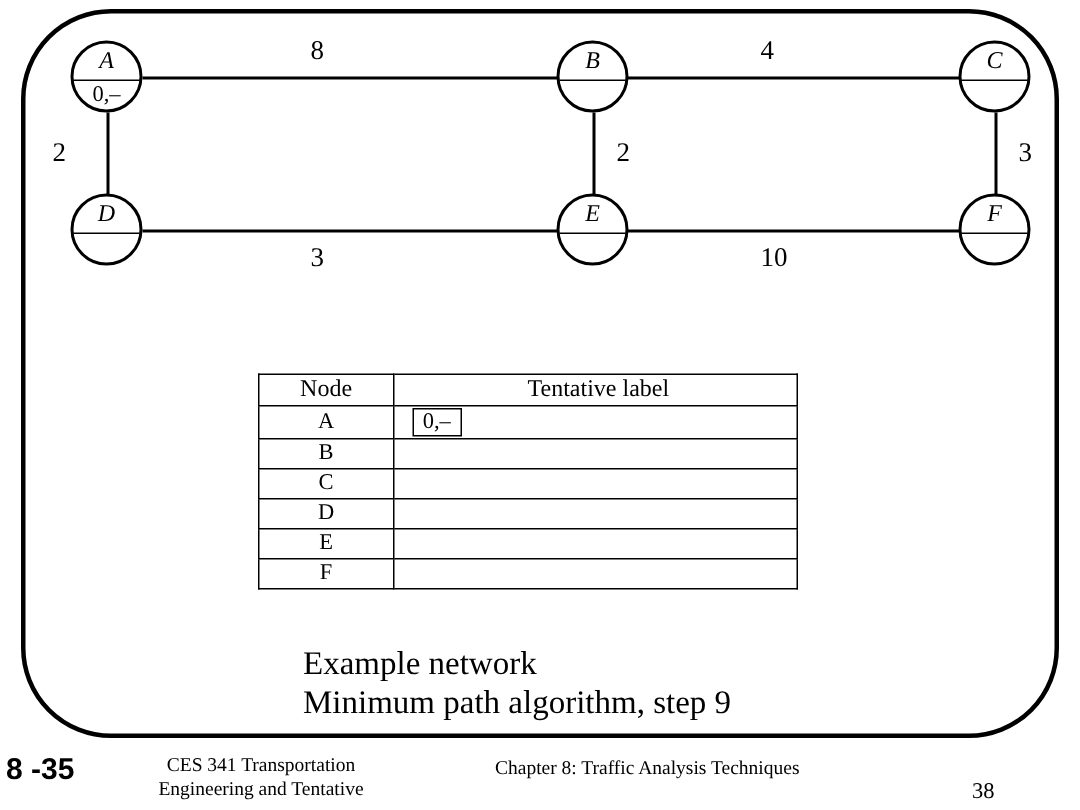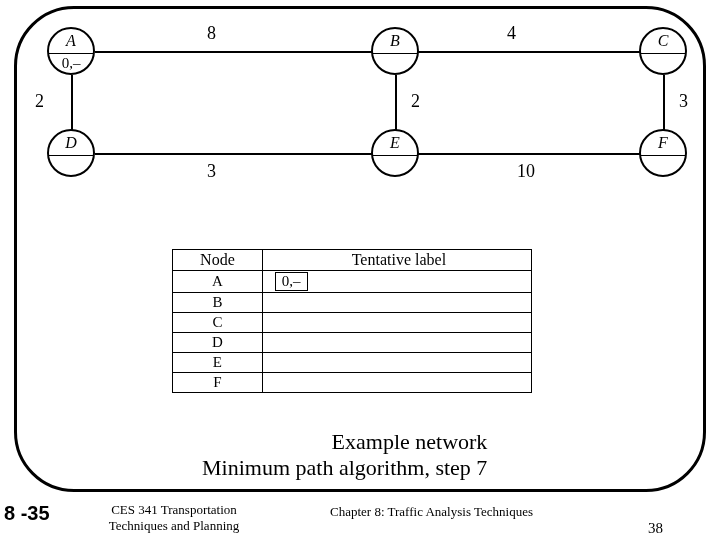--- a/index.html
+++ b/index.html
@@ -101,21 +101,20 @@
     padding: 0 6px;
     margin-left: 2px;
     font-size: 15px;
   }
   .caption {
     position: absolute;
     top: 420px;
     left: 185px;
     font-size: 22px;
     line-height: 1.2;
-    text-align: right;
   }
   .footer {
     position: absolute;
     top: 498px;
     left: 0;
     width: 720px;
     height: 40px;
   }
   .footer .section-num {
     position: absolute;
@@ -166,21 +165,21 @@
     <div class="edge-line" style="left:378px; top:66px; width:2px; height:56px;"></div>
     <div class="edge-weight" style="left:394px; top:82px;">2</div>
 
     <div class="edge-line" style="left:646px; top:66px; width:2px; height:56px;"></div>
     <div class="edge-weight" style="left:662px; top:82px;">3</div>
 
     <div class="edge-line" style="left:78px; top:144px; width:278px; height:2px;"></div>
     <div class="edge-weight" style="left:190px; top:152px;">3</div>
 
     <div class="edge-line" style="left:400px; top:144px; width:224px; height:2px;"></div>
-    <div class="edge-weight" style="left:500px; top:152px;">10</div>
+    <div class="edge-weight" style="left:490px; top:152px;">10</div>
 
     <div class="node" style="left:30px; top:18px;">
       <div class="top-label">A</div>
       <div class="mid-line"></div>
       <div class="bottom-label">0,–</div>
     </div>
     <div class="node" style="left:354px; top:18px;">
       <div class="top-label">B</div>
       <div class="mid-line"></div>
       <div class="bottom-label"></div>
@@ -239,26 +238,26 @@
       <tr>
         <td class="col-node">F</td>
         <td class="col-label"></td>
       </tr>
     </tbody>
       </table>
   </div>
 
   <div class="caption">
     <div>Example network</div>
-    <div>Minimum path algorithm, step 7</div>
+    <div>Minimum path algorithm, step 9</div>
   </div>
 
 </div>
 
 <div class="footer">
   <div class="section-num">8 -35</div>
   <div class="course">
     <span>CES 341 Transportation</span><br>
-    <span>Techniques and Planning</span>
+    <span>Engineering and Tentative</span>
   </div>
   <div class="chapter">Chapter 8: Traffic Analysis Techniques</div>
   <div class="pagenum">38</div>
 </div>
 
 </body></html>

